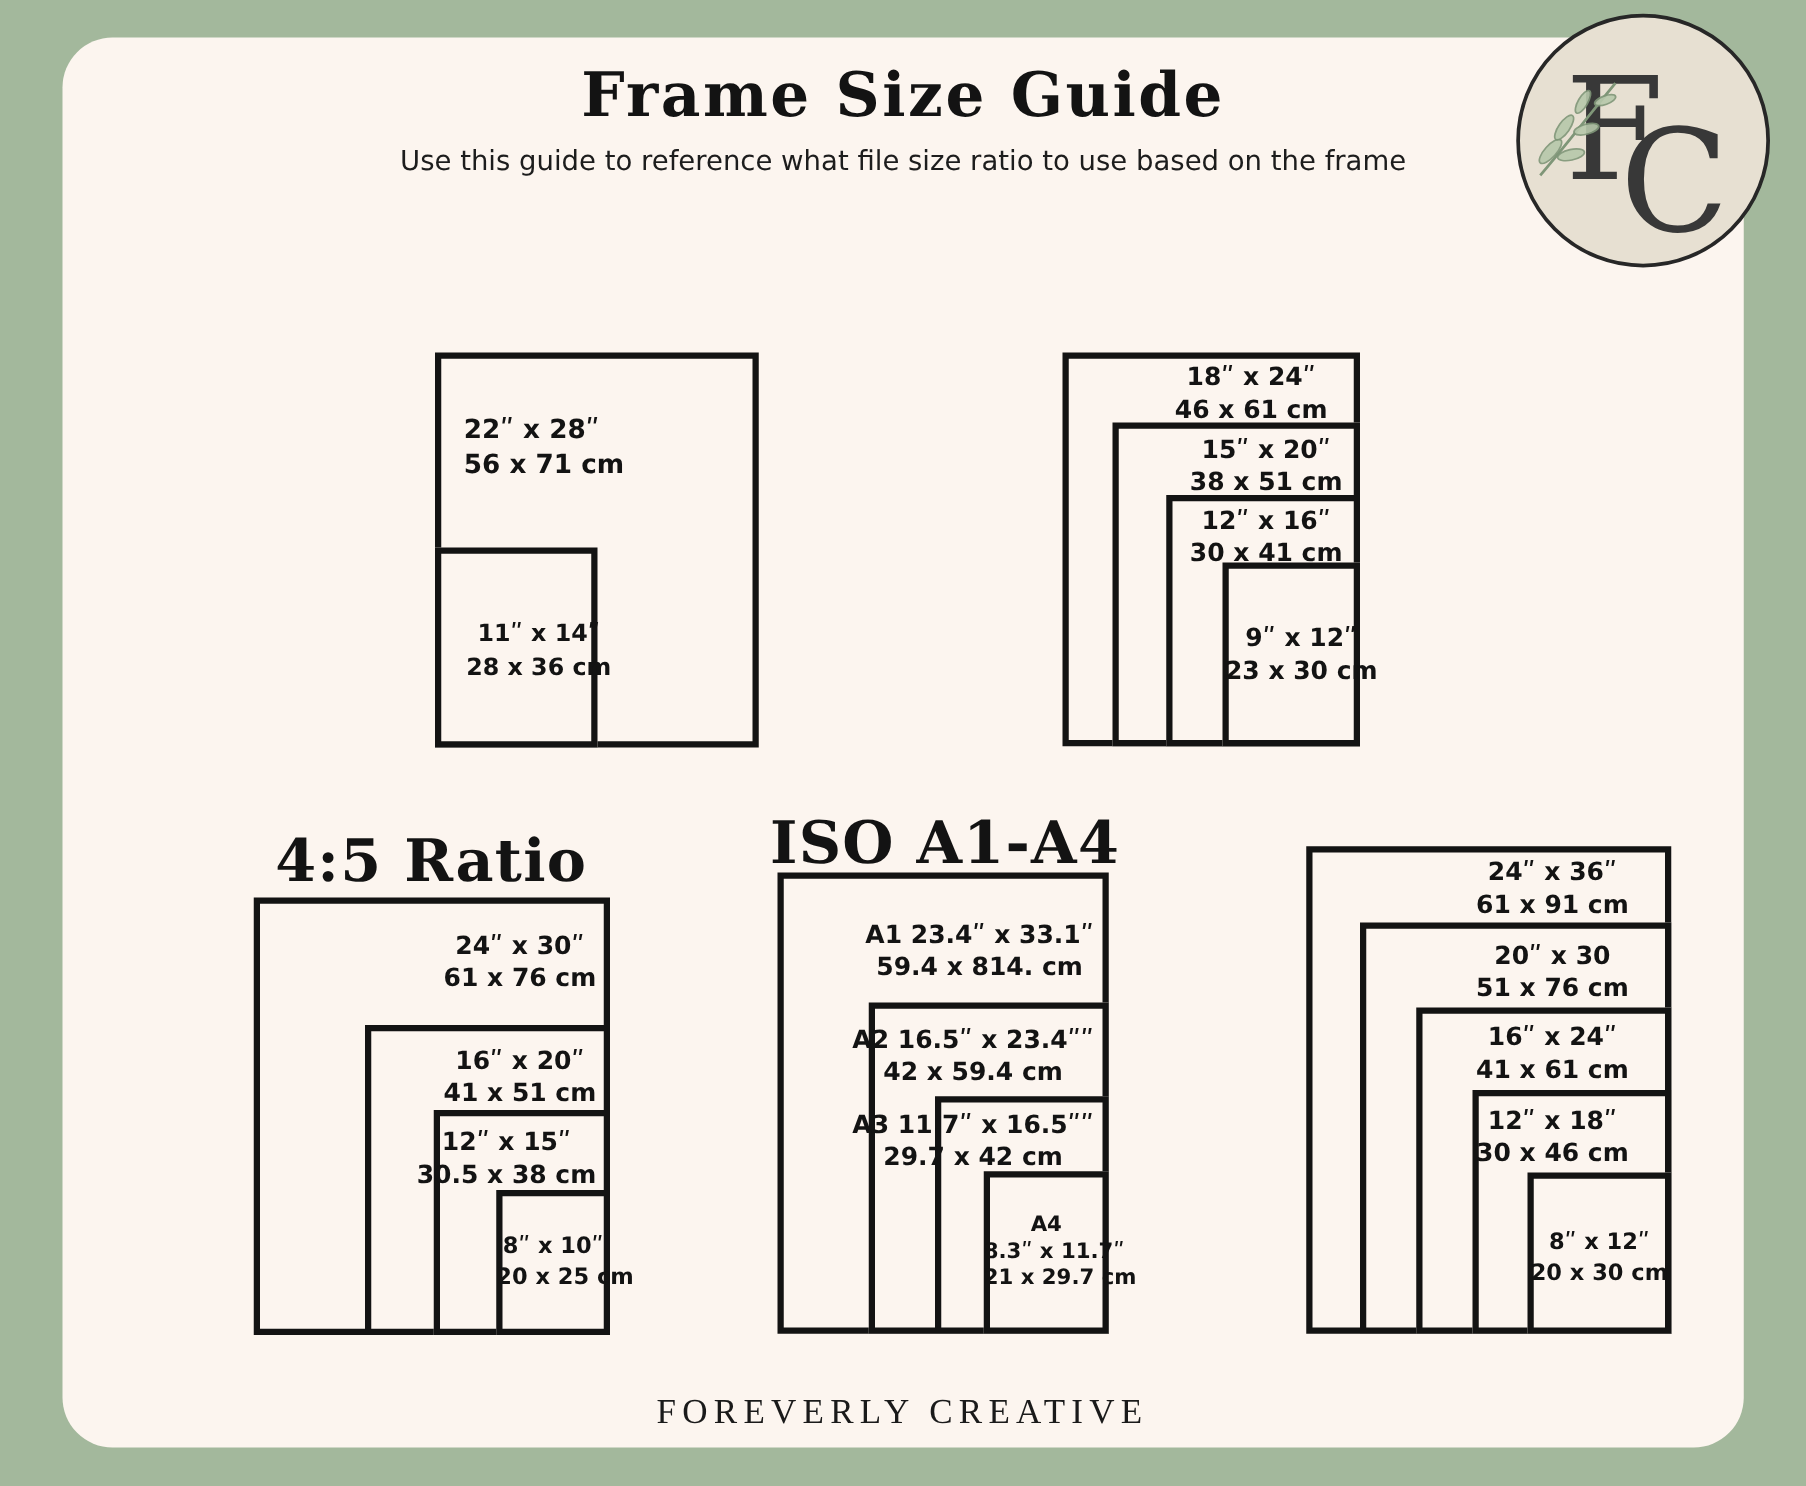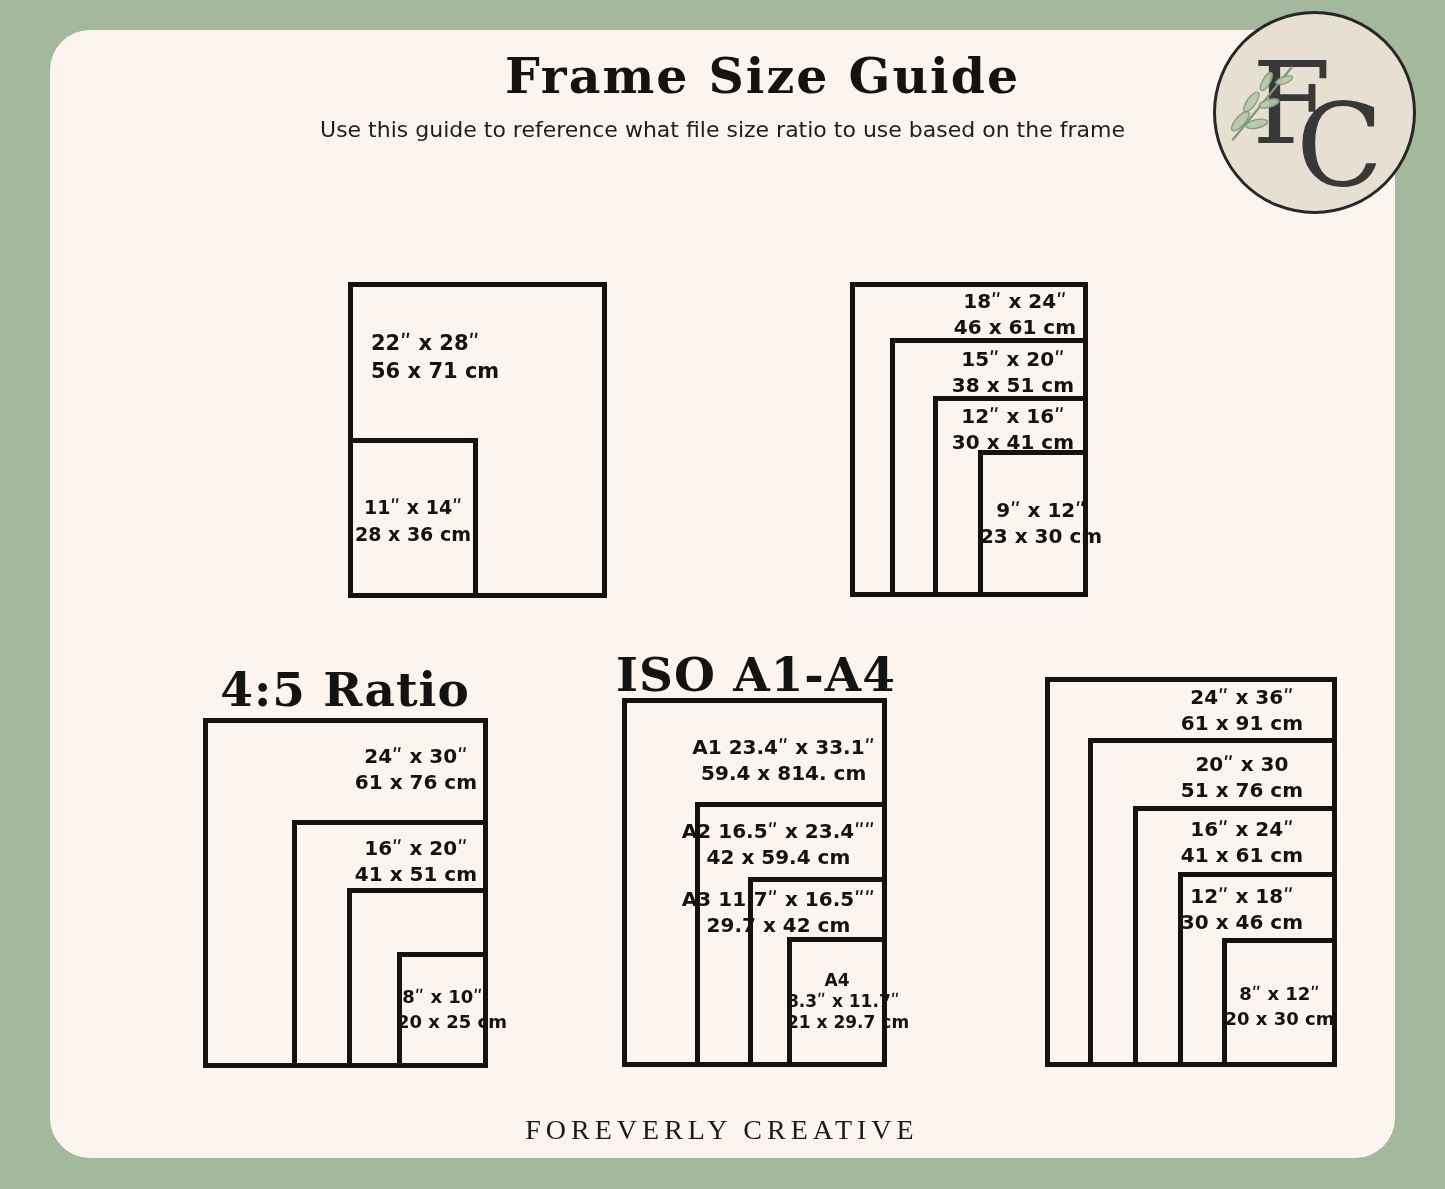--- a/index.html
+++ b/index.html
@@ -8,30 +8,30 @@
     --ink:#131313;
     --logo-circle-fill:#e7e0d2;
     --logo-letters:#383838;
     --leaf-green:#b7c8ab;
   }
   html,body{margin:0;padding:0;}
   .page{position:relative;width:1445px;height:1189px;background:var(--background);overflow:hidden;
         font-family:"DejaVu Sans",sans-serif;color:var(--ink);}
   .card{position:absolute;left:50px;top:30px;width:1345px;height:1128px;background:var(--card);border-radius:40px;}
   .page-title{position:absolute;left:50px;top:52px;width:1345px;text-align:center;
-        font-family:"DejaVu Serif",serif;font-weight:700;font-size:49px;line-height:1;letter-spacing:2px;padding-left:40px;}
+        font-family:"DejaVu Serif",serif;font-weight:700;font-size:49px;line-height:1;letter-spacing:2px;}
   .subtitle{position:absolute;left:50px;width:1345px;text-align:center;
         font-size:22px;line-height:26px;color:#1d1d1d;}
   .sub1{top:117px;} .sub2{top:147px;}
   .dtitle{position:absolute;width:300px;text-align:center;font-family:"DejaVu Serif",serif;
         font-weight:700;font-size:47px;line-height:1;letter-spacing:1px;}
   .rect{position:absolute;border:5px solid var(--ink);background:var(--card);box-sizing:border-box;}
   .lbl{position:absolute;font-weight:700;font-size:20px;line-height:26px;text-align:center;white-space:nowrap;}
   .lbl-left{text-align:left;font-size:21px;line-height:28px;}
-  .lbl-mid19{font-size:19px;line-height:27px;}
+  .lbl-mid19{font-size:19px;line-height:27px;padding-left:18px;}
   .lbl-sm{font-size:18px;line-height:25px;}
   .lbl-a4{font-size:17px;line-height:21px;}
   .footer-brand{position:absolute;left:422px;top:1114px;width:600px;text-align:center;
         font-family:"Liberation Serif",serif;font-size:28px;letter-spacing:5px;color:#1a1a1a;}
   
   .logo{position:absolute;left:1213px;top:11px;width:203px;height:203px;}
   .logo-circle{position:absolute;left:0;top:0;width:100%;height:100%;border-radius:50%;
         background:var(--logo-circle-fill);border:3px solid #272727;box-sizing:border-box;}
   .logo-letter{position:absolute;font-family:"DejaVu Serif",serif;font-size:114px;line-height:1;
         color:var(--logo-letters);}
@@ -71,21 +71,21 @@
   </div>
   <div class="lbl lbl-mid19" style="left:348px;top:494px;width:130px">
     <div>11ʺ x 14ʺ</div>
     <div>28 x 36 cm</div>
   </div>
 
   <div class="rect" style="left:850px;top:282px;width:238px;height:315px"></div>
   <div class="rect" style="left:890px;top:338px;width:198px;height:259px"></div>
   <div class="rect" style="left:933px;top:396px;width:155px;height:201px"></div>
   <div class="rect" style="left:978px;top:450px;width:110px;height:147px"></div>
-  <div class="lbl" style="right:369px;top:288px">
+  <div class="lbl" style="right:383px;top:288px">
     <div>18ʺ x 24ʺ</div>
     <div>46 x 61 cm</div>
   </div>
   <div class="lbl" style="right:371px;top:346px">
     <div>15ʺ x 20ʺ</div>
     <div>38 x 51 cm</div>
   </div>
   <div class="lbl" style="right:371px;top:403px">
     <div>12ʺ x 16ʺ</div>
     <div>30 x 41 cm</div>
@@ -100,20 +100,24 @@
   <div class="rect" style="left:292px;top:820px;width:196px;height:248px"></div>
   <div class="rect" style="left:347px;top:888px;width:141px;height:180px"></div>
   <div class="rect" style="left:397px;top:952px;width:91px;height:116px"></div>
   <div class="lbl" style="right:968px;top:743px">
     <div>24ʺ x 30ʺ</div>
     <div>61 x 76 cm</div>
   </div>
   <div class="lbl" style="right:968px;top:835px">
     <div>16ʺ x 20ʺ</div>
     <div>41 x 51 cm</div>
+  </div>
+  <div class="lbl" style="right:968px;top:900px">
+    <div>12ʺ x 15ʺ</div>
+    <div>30.5 x 38 cm</div>
   </div>
   <div class="lbl lbl-sm" style="left:397px;width:91px;top:984px">
     <div>8ʺ x 10ʺ</div>
     <div>20 x 25 cm</div>
   </div>
 
   <div class="dtitle" style="left:606px;top:651px">ISO A1-A4</div>
   <div class="rect" style="left:622px;top:698px;width:265px;height:369px"></div>
   <div class="rect" style="left:695px;top:802px;width:192px;height:265px"></div>
   <div class="rect" style="left:748px;top:877px;width:139px;height:190px"></div>

